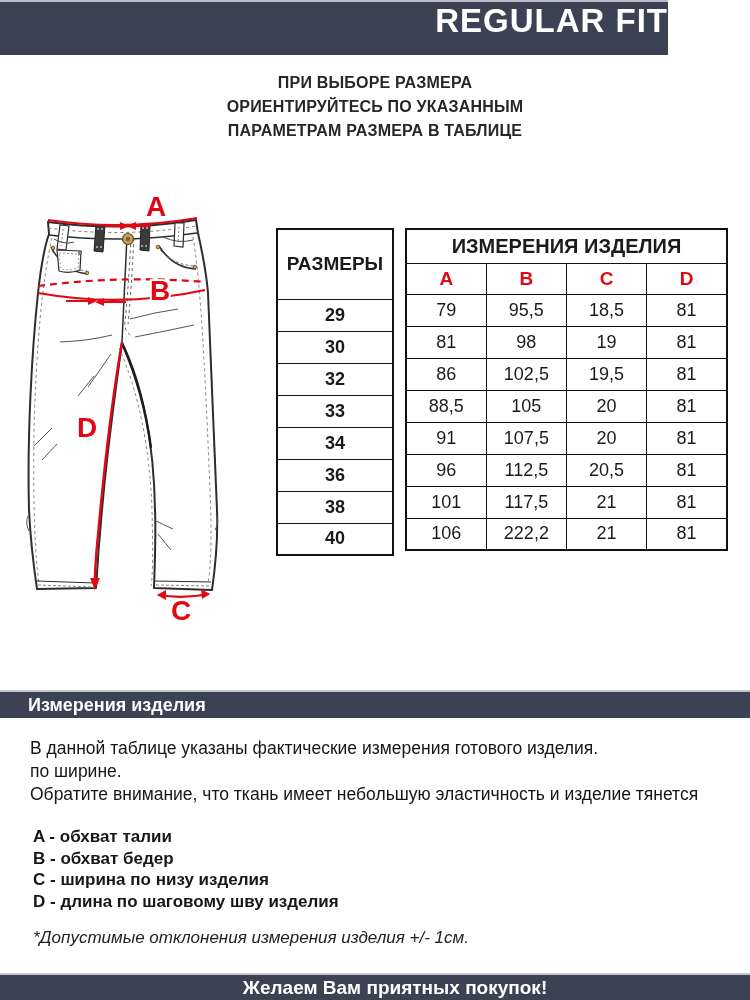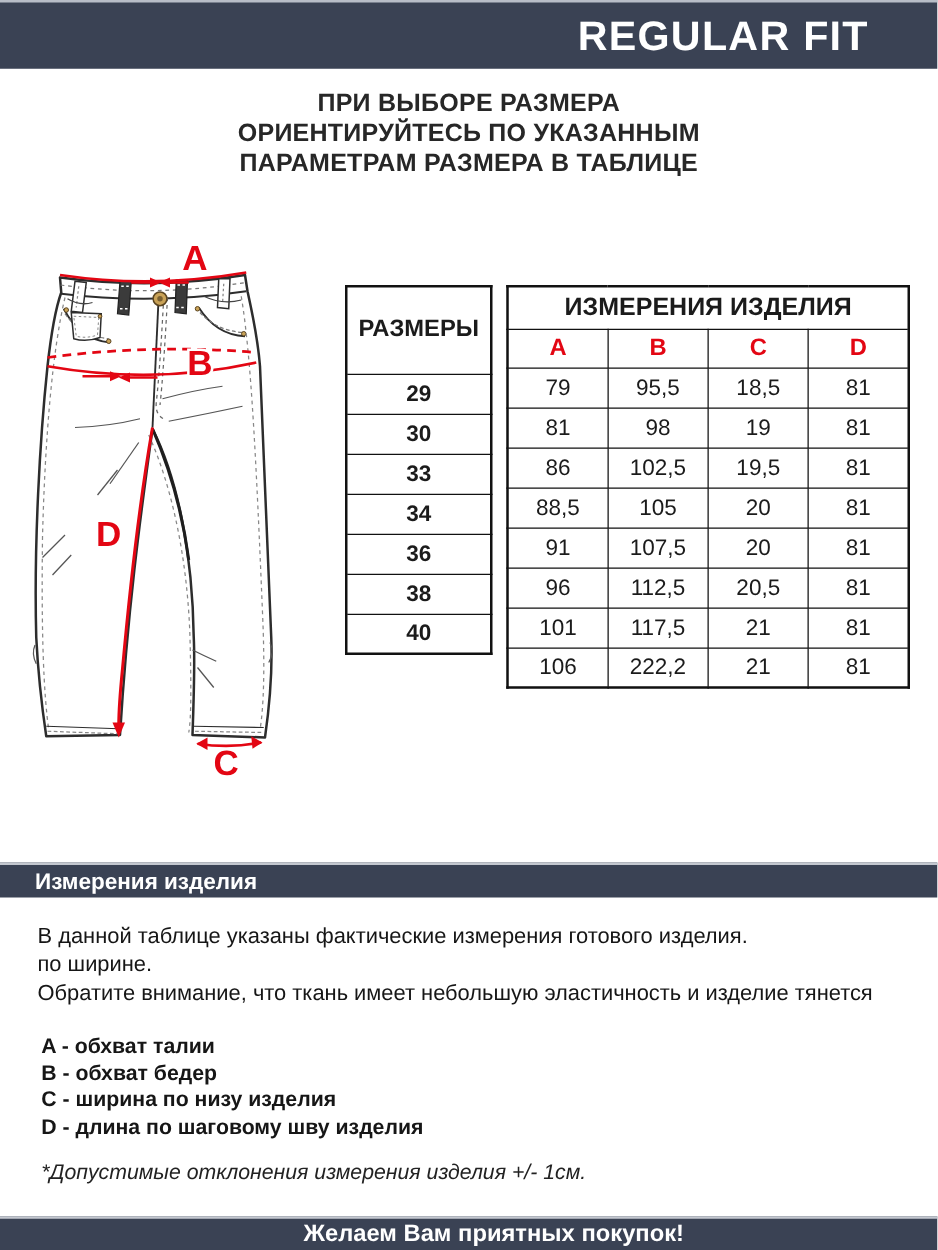--- a/index.html
+++ b/index.html
@@ -7,28 +7,28 @@
     --red:#e30613;
     --ink:#1b1b1b;
     --line:#111111;
   }
   *{margin:0;padding:0;box-sizing:border-box}
   html,body{width:750px;height:1000px;background:#ffffff;overflow:hidden;
     font-family:"Liberation Sans", sans-serif;color:var(--ink);}
   .page{position:relative;width:750px;height:1000px;background:#fff;}
 
   
-  .topbar{position:absolute;left:0;top:0;width:750px;height:55px;background:var(--navy);
-    border-top:2px solid #b8bdc7;display:flex;align-items:center;justify-content:flex-end;
-    padding-right:55px;}
+  .topbar{position:absolute;left:0;top:0;width:668px;height:55px;background:var(--navy);
+    border-top:2px solid #b8bdc7;display:flex;justify-content:flex-end;
+    }
   .topbar .title{color:#fff;font-size:33px;font-weight:bold;letter-spacing:1px;}
 
   
   .heading{position:absolute;left:0;top:71px;width:750px;text-align:center;
-    font-weight:bold;font-size:20px;line-height:24px;color:#272727;letter-spacing:.2px;}
+    font-weight:bold;font-size:16px;line-height:24px;color:#272727;letter-spacing:.2px;}
 
   
   .diagram{position:absolute;left:8px;top:190px;width:270px;height:446px;}
 
   
   table{border-collapse:collapse;border:2px solid var(--line);background:#fff;table-layout:fixed;}
   th,td{border:1px solid var(--line);text-align:center;vertical-align:middle;padding:0;}
   .sizes-table{position:absolute;left:276px;top:228px;width:118px;}
   .sizes-table th{height:70px;font-size:19px;font-weight:bold;margin-left:39px;}
   .sizes-table td{height:32px;font-size:18px;font-weight:bold;}
@@ -165,20 +165,23 @@
         </tr>
     </thead>
     <tbody>
         <tr>
           <td>29</td>
         </tr>
         <tr>
           <td>30</td>
         </tr>
         <tr>
+          <td>32</td>
+        </tr>
+        <tr>
           <td>33</td>
         </tr>
         <tr>
           <td>34</td>
         </tr>
         <tr>
           <td>36</td>
         </tr>
         <tr>
           <td>38</td>

